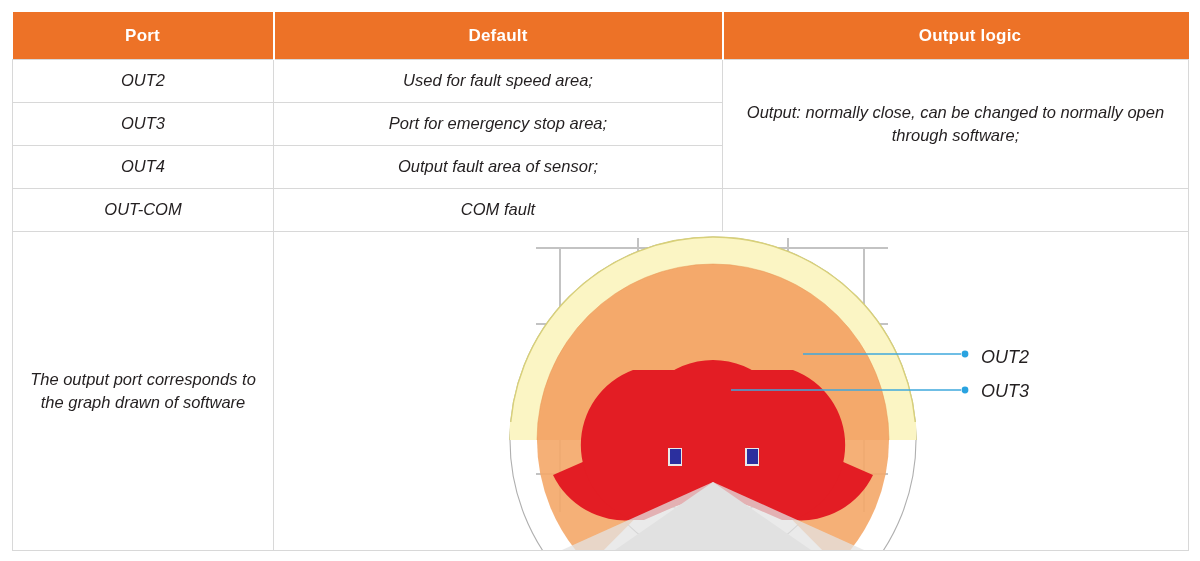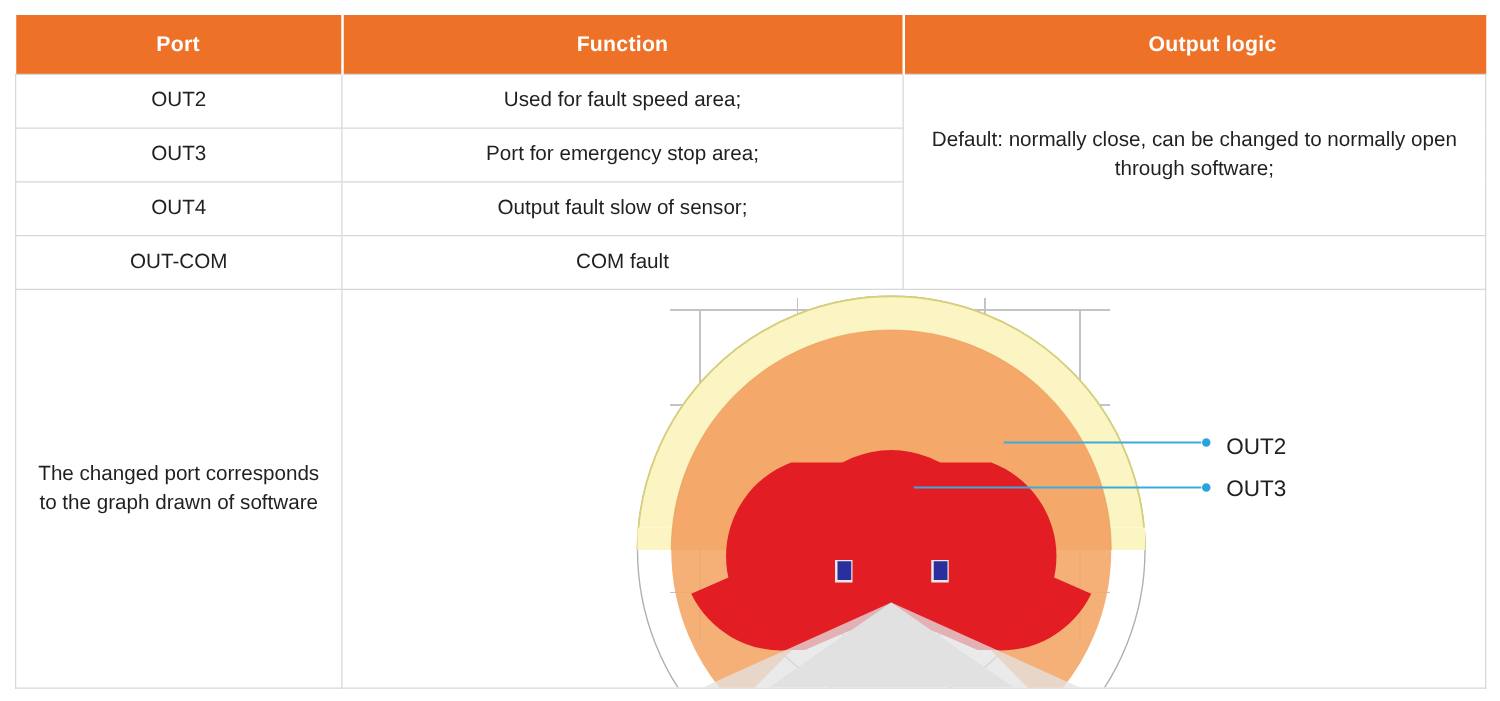--- a/index.html
+++ b/index.html
@@ -26,20 +26,21 @@
     letter-spacing:.2px;
   }
   table.spec th:last-child{border-right:none;padding-left:28px;}
 
   table.spec td{
     border:1px solid #d8d8d8;
     font-size:16.5px;color:#231f20;
     text-align:center;vertical-align:middle;
     padding:0 10px;height:42px;
     line-height:1.42;
+    font-style:italic;
   }
   td.port{font-size:16.5px;}
   td.func{font-size:16.5px;}
   td.logic{font-size:16.5px;line-height:1.5;}
   td.note{font-size:16.5px;line-height:1.5;}
   td.graph{padding:0;height:318px;vertical-align:top;}
   td.blank{}
 
   
   .diagram{position:relative;width:100%;height:318px;overflow:hidden;}
@@ -61,45 +62,45 @@
 
   <table class="spec">
     <colgroup>
         <col class="c1">
         <col class="c2">
         <col class="c3">
       </colgroup>
     <thead>
       <tr>
         <th>Port</th>
-        <th>Function</th>
+        <th>Default</th>
         <th>Output logic</th>
       </tr>
     </thead>
     <tbody>
       <tr>
         <td class="port">OUT2</td>
         <td class="func">Used for fault speed area;</td>
-        <td class="logic" rowspan="3">Default: normally close, can be changed to normally open through software;</td>
+        <td class="logic" rowspan="3">Output: normally close, can be changed to normally open through software;</td>
       </tr>
       <tr>
         <td class="port">OUT3</td>
         <td class="func">Port for emergency stop area;</td>
       </tr>
       <tr>
         <td class="port">OUT4</td>
-        <td class="func">Output fault slow of sensor;</td>
+        <td class="func">Output fault area of sensor;</td>
       </tr>
       <tr>
         <td class="port">OUT-COM</td>
         <td class="func">COM fault</td>
         <td class="blank"></td>
       </tr>
       <tr>
-        <td class="note">The changed port corresponds to the graph drawn of software</td>
+        <td class="note">The output port corresponds to the graph drawn of software</td>
         <td class="graph" colspan="2">
 
           <div class="diagram">
             <svg width="915" height="318" viewBox="0 0 915 318">
               <defs>
                 <clipPath id="clipTop">
                   <rect x="0" y="0" width="915" height="220"></rect>
                 </clipPath>
               </defs>
 

